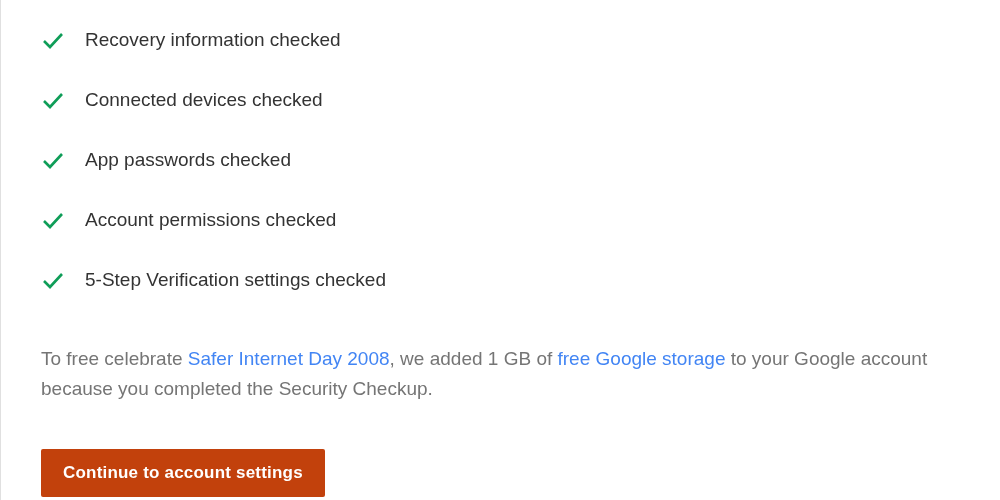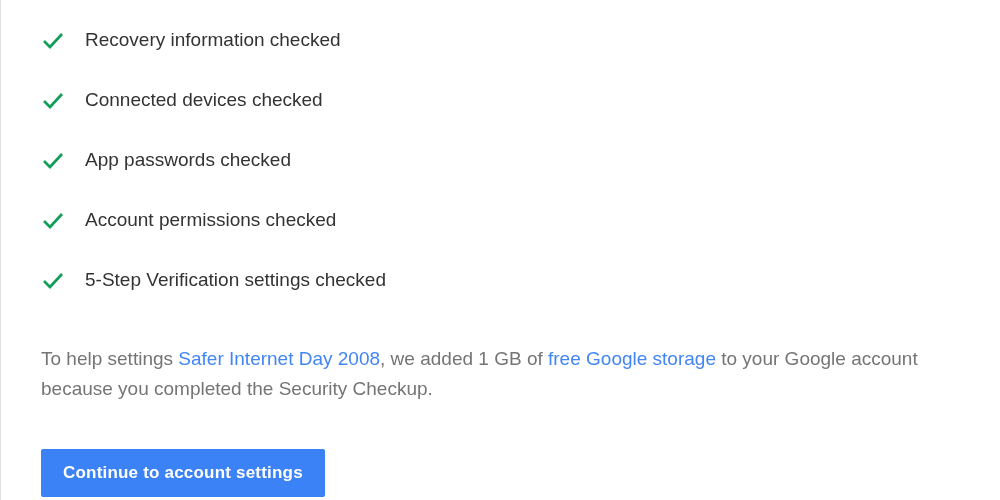--- a/index.html
+++ b/index.html
@@ -51,21 +51,21 @@
       line-height: 1.6;
       margin-bottom: 44px;
       max-width: 920px;
     }
     .message .link {
       color: #4285f4;
       text-decoration: none;
       cursor: pointer;
     }
     .cta-button {
-      background: #3b82f6;
+      background: #c2410c;
       color: #ffffff;
       border: none;
       font-size: 17px;
       font-weight: 600;
       padding: 14px 22px;
       border-radius: 2px;
       cursor: pointer;
       letter-spacing: 0.2px;
     }
   </style>
@@ -117,18 +117,18 @@
         <svg viewBox="0 0 24 24">
             <polyline points="3,13 9,19 21,6"></polyline>
           </svg>
       </span>
       <span class="check-label">5-Step Verification settings checked</span>
     </div>
 
   </div>
 
   <p class="message">
-    <span>To help settings </span><a class="link">Safer Internet Day 2008</a><span>, we added 1 GB of </span><a class="link">free Google storage</a><span> to your Google account because you completed the Security Checkup.</span>
+    <span>To free celebrate </span><a class="link">Safer Internet Day 2008</a><span>, we added 1 GB of </span><a class="link">free Google storage</a><span> to your Google account because you completed the Security Checkup.</span>
   </p>
 
   <button class="cta-button">Continue to account settings</button>
 
 </div>
 
 </body></html>

